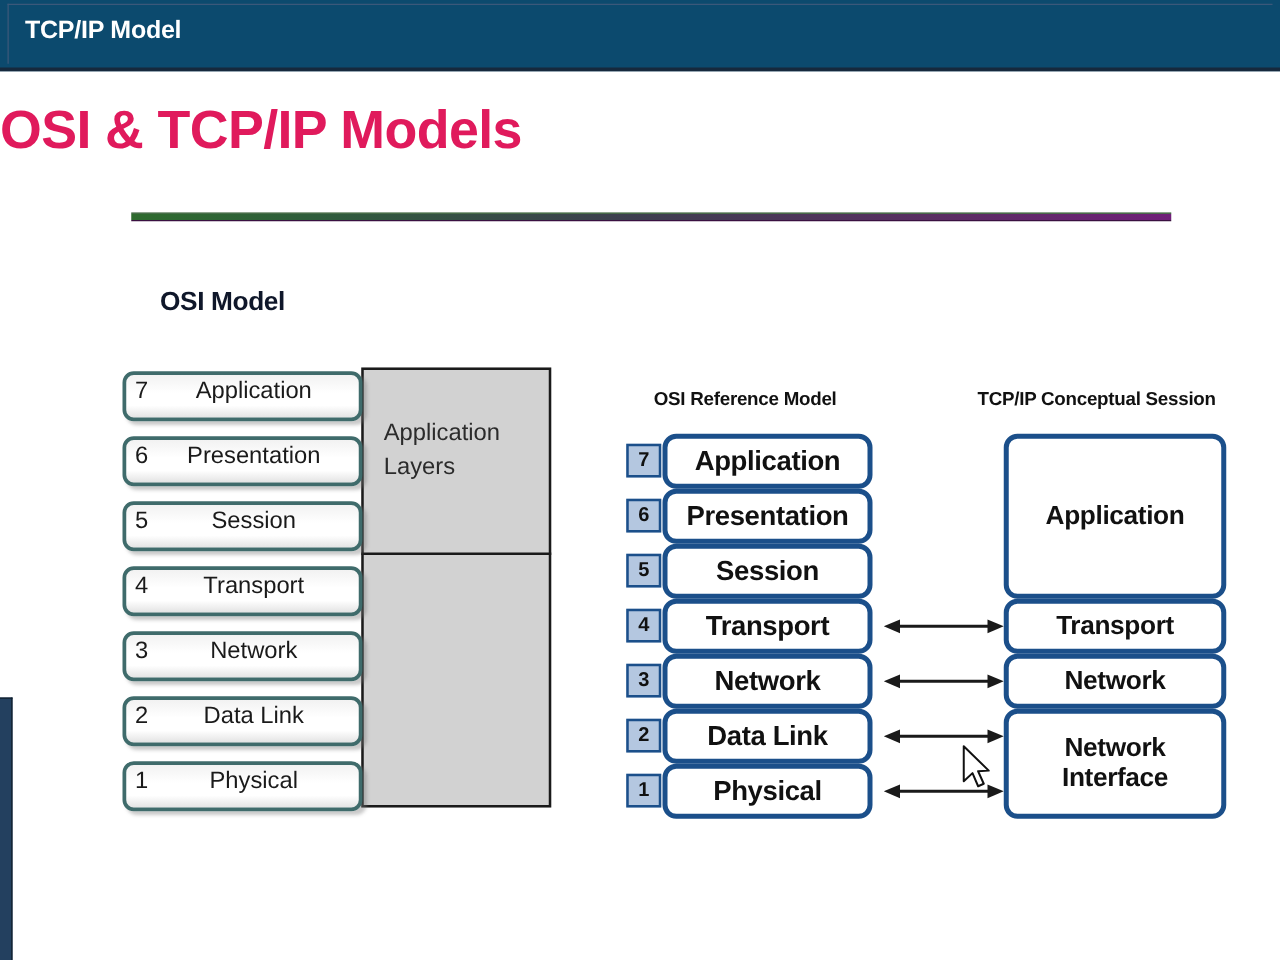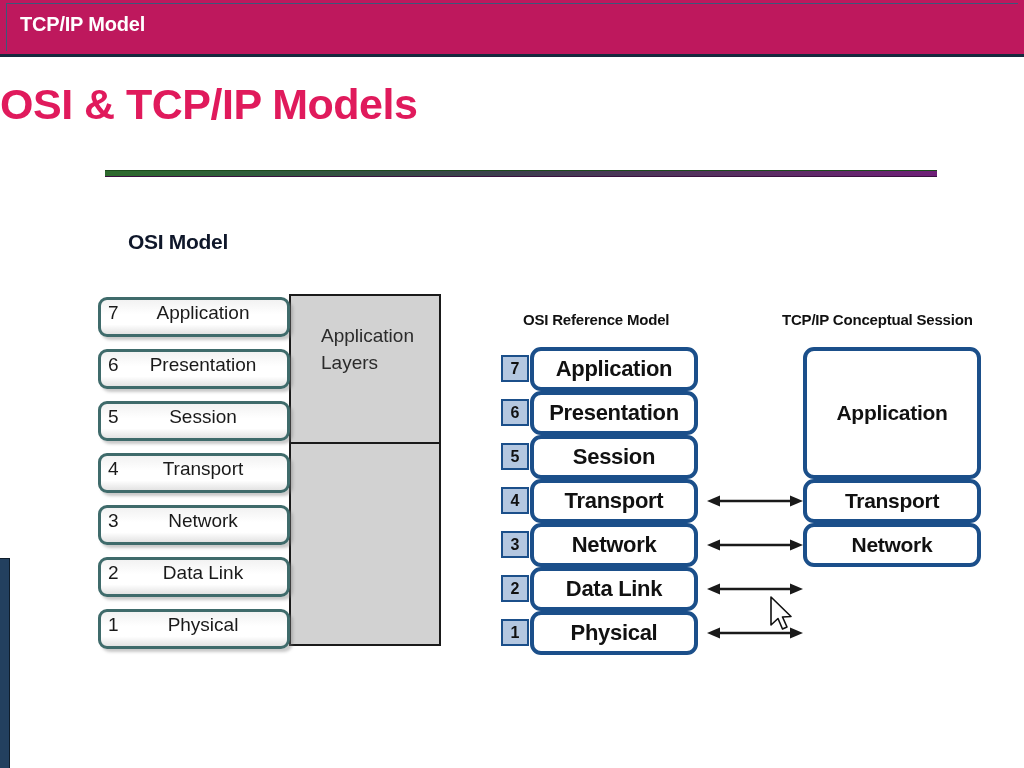--- a/index.html
+++ b/index.html
@@ -13,21 +13,21 @@
     position: relative;
     overflow: hidden;
     font-family: "Liberation Sans", sans-serif;
   }
 
   
   #header-bar {
     position: absolute;
     left: 0; top: 0;
     width: 1024px; height: 57px;
-    background: #be185d;
+    background: #0c4a6e;
     border-bottom: 3px solid #16293d;
     box-sizing: border-box;
   }
   #header-bar .inner-edge {
     position: absolute;
     left: 6px; top: 3px;
     width: 1012px; height: 48px;
     border-left: 1px solid #3b587a;
     border-top: 1px solid #3b587a;
     box-sizing: border-box;
@@ -103,21 +103,21 @@
     border-top: 2px solid #1a1a1a;
   }
   .grey-label {
     position: absolute;
     left: 212px;
     width: 130px;
     font-size: 19px;
     color: #2b2b2b;
     line-height: 1.42;
   }
-  #grey-label-app  { top: 93px; margin-left: 14px; }
+  #grey-label-app  { top: 104px; }
   #grey-label-flow { top: 270px; }
 
   .osi-left-row {
     position: absolute;
     left: 0px;
     width: 200px;
     height: 45px;
   }
   .osi-left-box {
     position: absolute;
@@ -347,20 +347,21 @@
 
   <div class="osi-right-row" style="top:300px">
     <div class="osi-right-box"></div>
     <div class="osi-right-badge">1</div>
     <div class="osi-right-name">Physical</div>
   </div>
 
   <div class="tcp-box" style="top:36px;  height:132px;">Application</div>
   <div class="tcp-box" style="top:168px; height:44px;">Transport</div>
   <div class="tcp-box" style="top:212px; height:44px;">Network</div>
+  <div class="tcp-box" style="top:256px; height:88px;">Network Interface</div>
 
   <svg class="link-arrow" style="top:183px" viewBox="0 0 96 14">
     <line x1="10" y1="7" x2="86" y2="7" stroke="#1a1a1a" stroke-width="2.4"></line>
     <polygon points="0,7 13,1.5 13,12.5" fill="#1a1a1a"></polygon>
     <polygon points="96,7 83,1.5 83,12.5" fill="#1a1a1a"></polygon>
   </svg>
 
   <svg class="link-arrow" style="top:227px" viewBox="0 0 96 14">
     <line x1="10" y1="7" x2="86" y2="7" stroke="#1a1a1a" stroke-width="2.4"></line>
     <polygon points="0,7 13,1.5 13,12.5" fill="#1a1a1a"></polygon>

